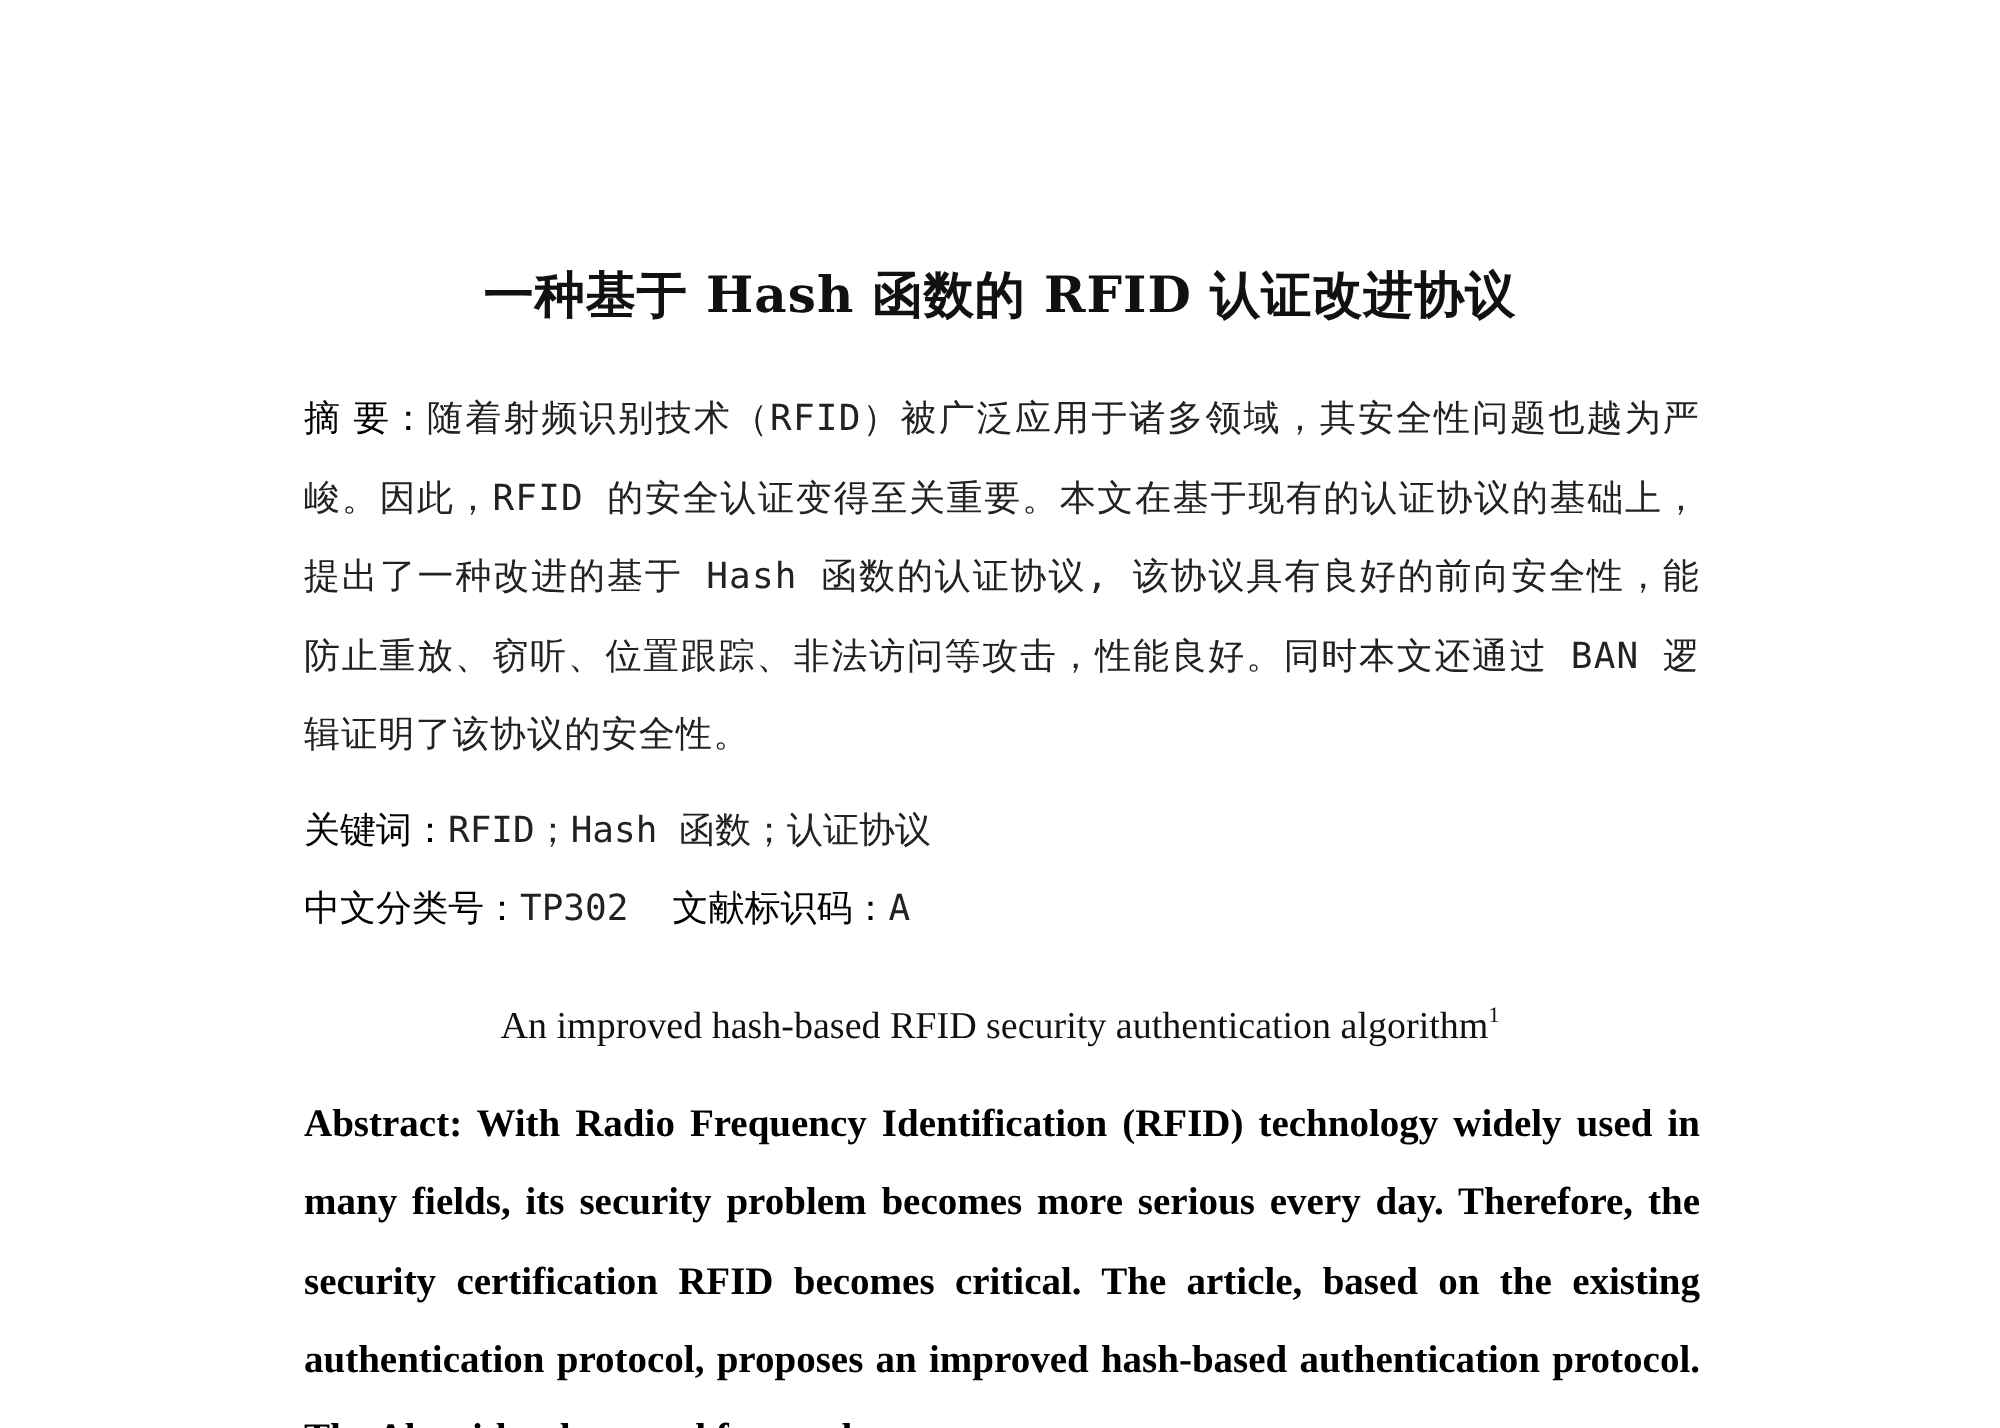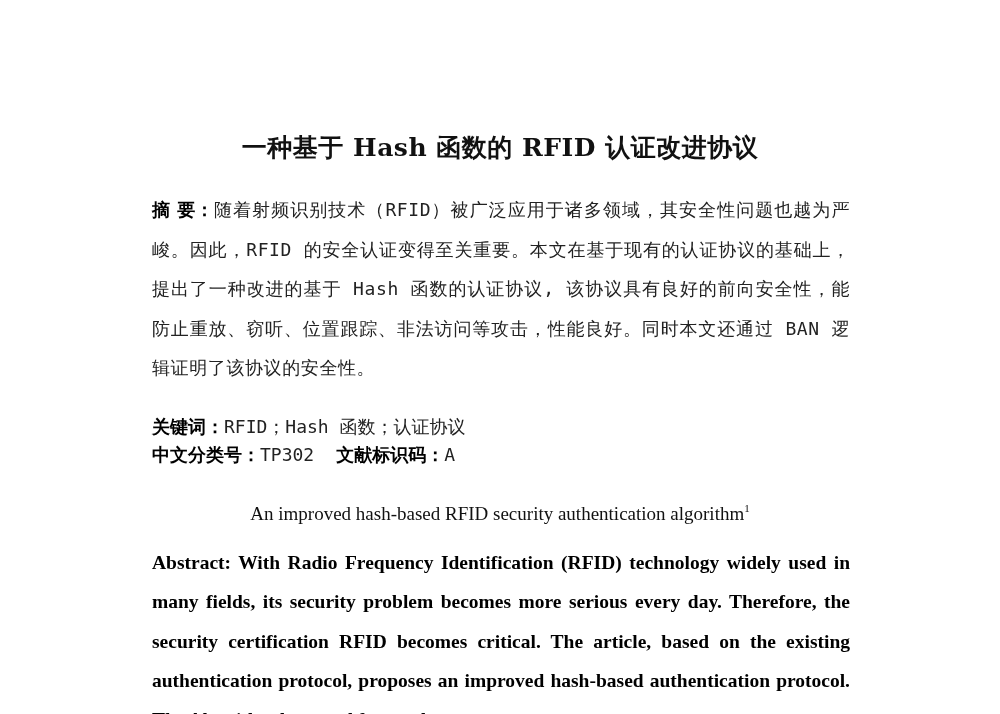--- a/index.html
+++ b/index.html
@@ -46,33 +46,33 @@
   }
   .abstract-cn {
     top: 190px;
     line-height: 39.5px;
     text-align: justify;
     text-align-last: left;
     letter-spacing: 0.6px;
   }
   .label-bold {
     font-family: "DejaVu Sans", "Liberation Sans", sans-serif;
-    font-weight: bold;
+    font-weight: normal;
     color: #000;
     letter-spacing: 0;
   }
   .kw-line {
     position: absolute;
     left: 152px;
     font-family: "DejaVu Sans Mono", "Liberation Mono", monospace;
     font-size: 18px;
     line-height: 30px;
     color: #222;
   }
-  .kw-line.keywords { top: 401px; margin-top: 11px; }
+  .kw-line.keywords { top: 401px; }
   .kw-line.classification { top: 440px; text-align: right; }
   .gap { display: inline-block; width: 22px; }
   .en-title {
     position: absolute;
     left: 0;
     width: 1000px;
     top: 493px;
     text-align: center;
     font-family: "Liberation Serif", "DejaVu Serif", serif;
     font-size: 19px;

